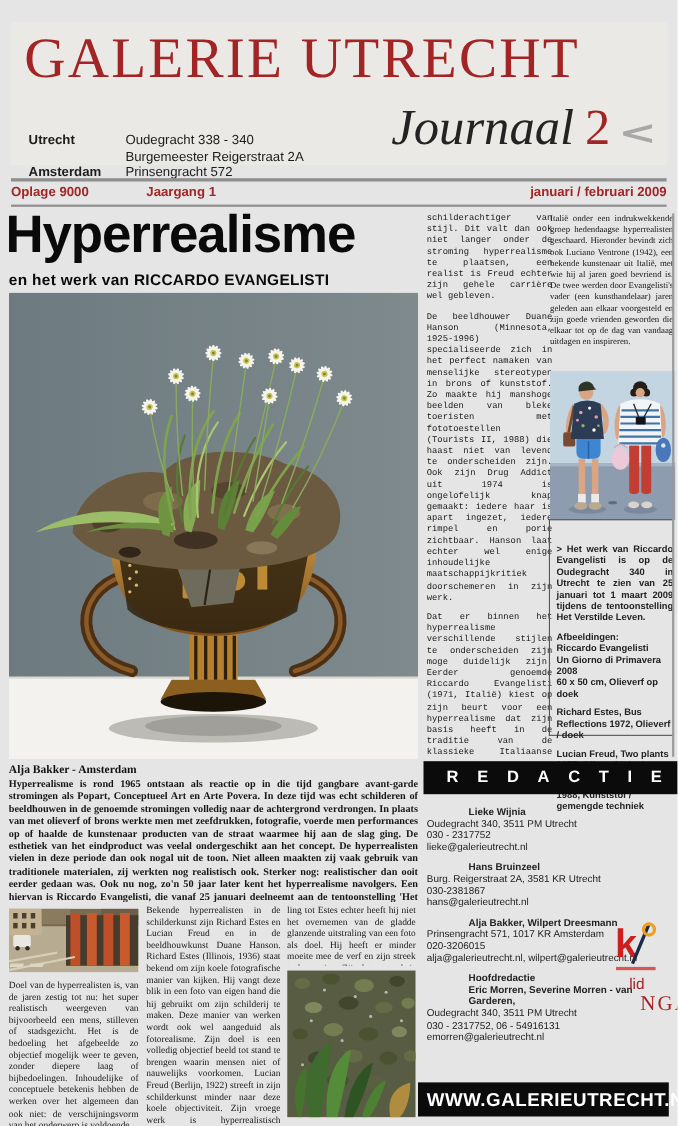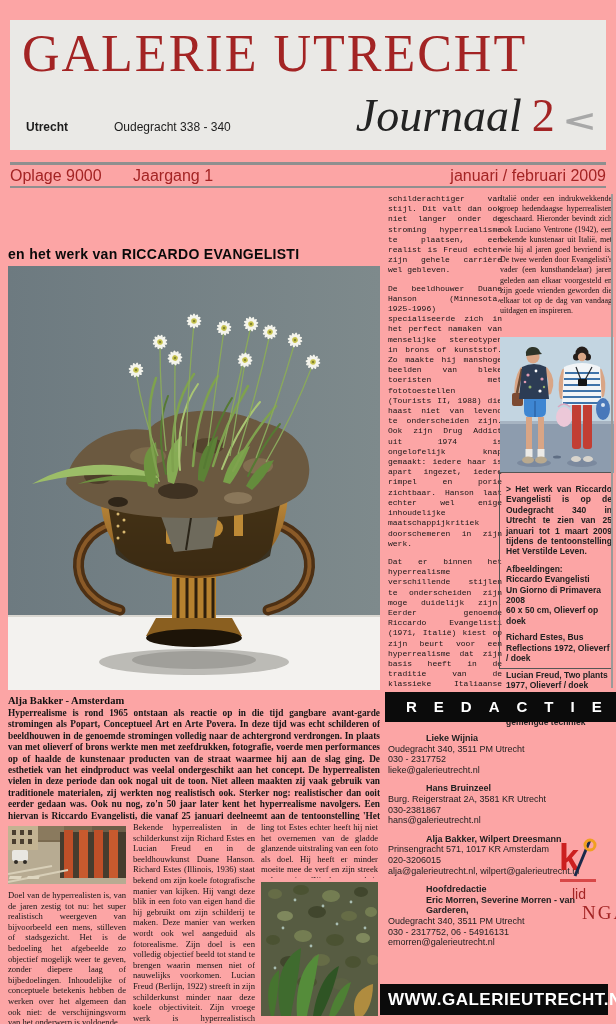--- a/index.html
+++ b/index.html
@@ -1,37 +1,37 @@
 <!DOCTYPE html>
 <html><head>
 <meta charset="utf-8">
 <style>
   html,body{margin:0;padding:0;background:#ffffff;}
-  .page{position:relative;width:616px;height:1024px;background:#fca5a5;overflow:hidden;
+  .page{position:relative;width:616px;height:1024px;background:#e5e5e5;overflow:hidden;
         font-family:"Liberation Sans",sans-serif;color:#1a1a1a;}
 
   
   .masthead{position:absolute;left:10px;top:20px;width:596px;height:130px;background:#eae9e6;}
   .mast-title{position:absolute;left:12px;top:4px;font-family:"Liberation Serif",serif;
               font-size:52px;letter-spacing:2px;color:#a32424;white-space:nowrap;}
   .mast-loc{position:absolute;left:16px;top:100px;font-size:12px;line-height:14.5px;color:#1c1c1c;}
   .loc-row{display:flex;}
   .loc-city{width:88px;font-weight:bold;}
   .journaal{position:absolute;right:14px;bottom:8px;display:flex;align-items:baseline;}
   .j-name{font-family:"Liberation Serif",serif;font-style:italic;font-size:46px;color:#232323;}
   .j-num{font-family:"Liberation Serif",serif;font-size:46px;color:#a32424;margin-left:10px;}
   .j-arrow{font-family:"DejaVu Sans",sans-serif;font-weight:bold;font-size:30px;color:#a8a8a8;
            margin-left:12px;transform:scaleX(1.4);}
 
   
   .rule{position:absolute;left:10px;width:596px;background:#8f8f8f;}
   .rule-top{top:162px;height:3px;}
   .rule-bottom{top:186px;height:2px;}
   .infobar{position:absolute;left:10px;top:167px;width:596px;height:16px;
-           color:#a32424;font-weight:normal;font-size:16px;}
+           color:#a32424;font-weight:bold;font-size:12px;}
   .ib-oplage{position:absolute;left:0;}
   .ib-jaargang{position:absolute;left:123px;}
   .ib-date{position:absolute;right:0;text-align:right;}
 
   
   .headline{position:absolute;left:5px;top:186px;font-size:48px;font-weight:bold;
             letter-spacing:-1px;color:#0a0a0a;white-space:nowrap;}
   .subheadline{position:absolute;left:8px;top:246px;font-size:14px;font-weight:bold;letter-spacing:.3px;color:#0a0a0a;}
 
   
@@ -51,21 +51,21 @@
   .bcolB{left:133px;top:822px;width:122px;height:202px;font-size:8.6px;line-height:10.6px;}
   .bcolC{left:261px;top:822px;width:117px;height:56px;font-size:8.6px;line-height:10.6px;}
   .colB{left:388px;top:194px;width:114px;height:496px;font-size:8px;line-height:10.2px;}
   .colB p{margin:0 0 8px 0;font-family:Liberation Mono, monospace;}
   .colC-top{left:500px;top:194px;width:112px;height:140px;font-size:8px;line-height:10.2px;}
 
   
   .caption{position:absolute;left:499px;top:472px;width:106px;height:186px;
            border-top:1px solid #555;border-left:1px solid #555;border-bottom:1px solid #555;
            padding:5px 0 4px 6px;font-size:8.5px;line-height:10.4px;font-weight:bold;color:#222;}
-  .cap-note{margin:6px 0 7px 0;text-align:justify;}
+  .cap-note{margin:16px 0 7px 0;text-align:justify;}
   .cap-label{margin:0;}
   .cap-item{margin:0 0 6px 0;white-space:pre-line;}
   .right-rule{position:absolute;left:611px;top:194px;width:2px;height:494px;background:#9a9a9a;}
 
   
   .red-band{position:absolute;left:385px;top:692px;width:213px;height:30px;background:#0b0b0b;
             color:#fff;font-size:15px;font-weight:bold;letter-spacing:17px;line-height:30px;padding-left:21px;}
   .red-entries{position:absolute;left:388px;top:733px;width:215px;font-size:9px;line-height:10.6px;color:#222;}
   .red-entry{margin-bottom:8px;}
   .red-name{font-weight:bold;margin-left:38px;}
@@ -87,36 +87,45 @@
 
 <div class="page">
 
   <div class="masthead">
     <div class="mast-title">GALERIE UTRECHT</div>
     <div class="mast-loc">
       <div class="loc-row">
         <span class="loc-city">Utrecht</span>
         <span>Oudegracht 338 - 340</span>
       </div>
+      <div class="loc-row">
+        <span class="loc-city"></span>
+        <span>Burgemeester Reigerstraat 2A</span>
+      </div>
+      <div class="loc-row">
+        <span class="loc-city">Amsterdam</span>
+        <span>Prinsengracht 572</span>
+      </div>
     </div>
     <div class="journaal">
       <span class="j-name">Journaal</span>
       <span class="j-num">2</span>
       <span class="j-arrow">&lt;</span>
     </div>
   </div>
 
   <div class="rule rule-top"></div>
   <div class="infobar">
     <span class="ib-oplage">Oplage 9000</span>
     <span class="ib-jaargang">Jaargang 1</span>
     <span class="ib-date">januari / februari 2009</span>
   </div>
   <div class="rule rule-bottom"></div>
 
+  <div class="headline">Hyperrealisme</div>
   <div class="subheadline">en het werk van RICCARDO EVANGELISTI</div>
 
   <div class="img-box main-image">
     <svg viewBox="0 0 372 424" preserveAspectRatio="none">
       <defs>
         <linearGradient id="bgGrad" x1="0" y1="0" x2="1" y2="0">
           <stop offset="0" stop-color="#6d7a80"></stop>
             <stop offset="1" stop-color="#7e8a8c"></stop>
         </linearGradient>
         <linearGradient id="amber" x1="0" y1="0" x2="0" y2="1">

